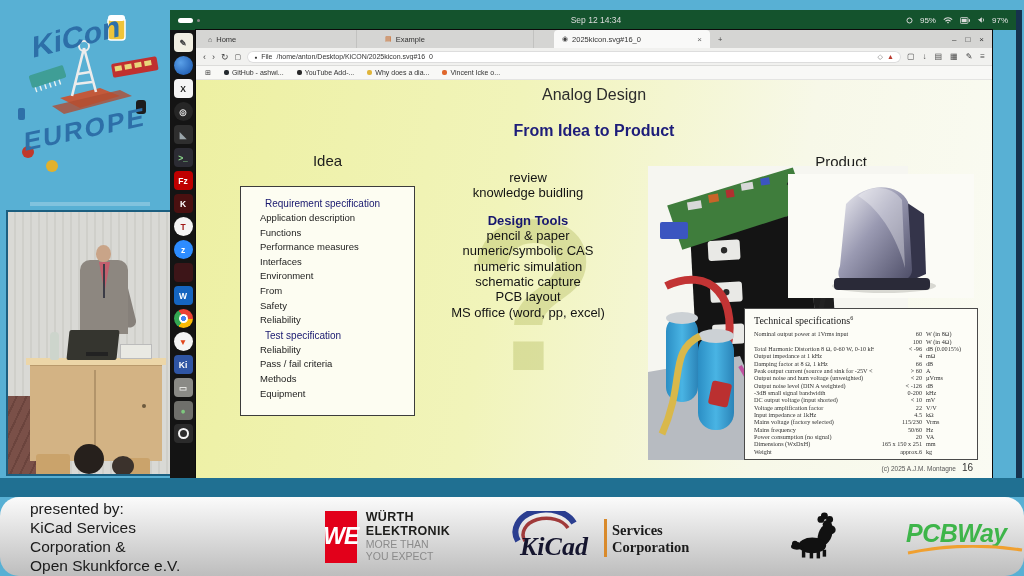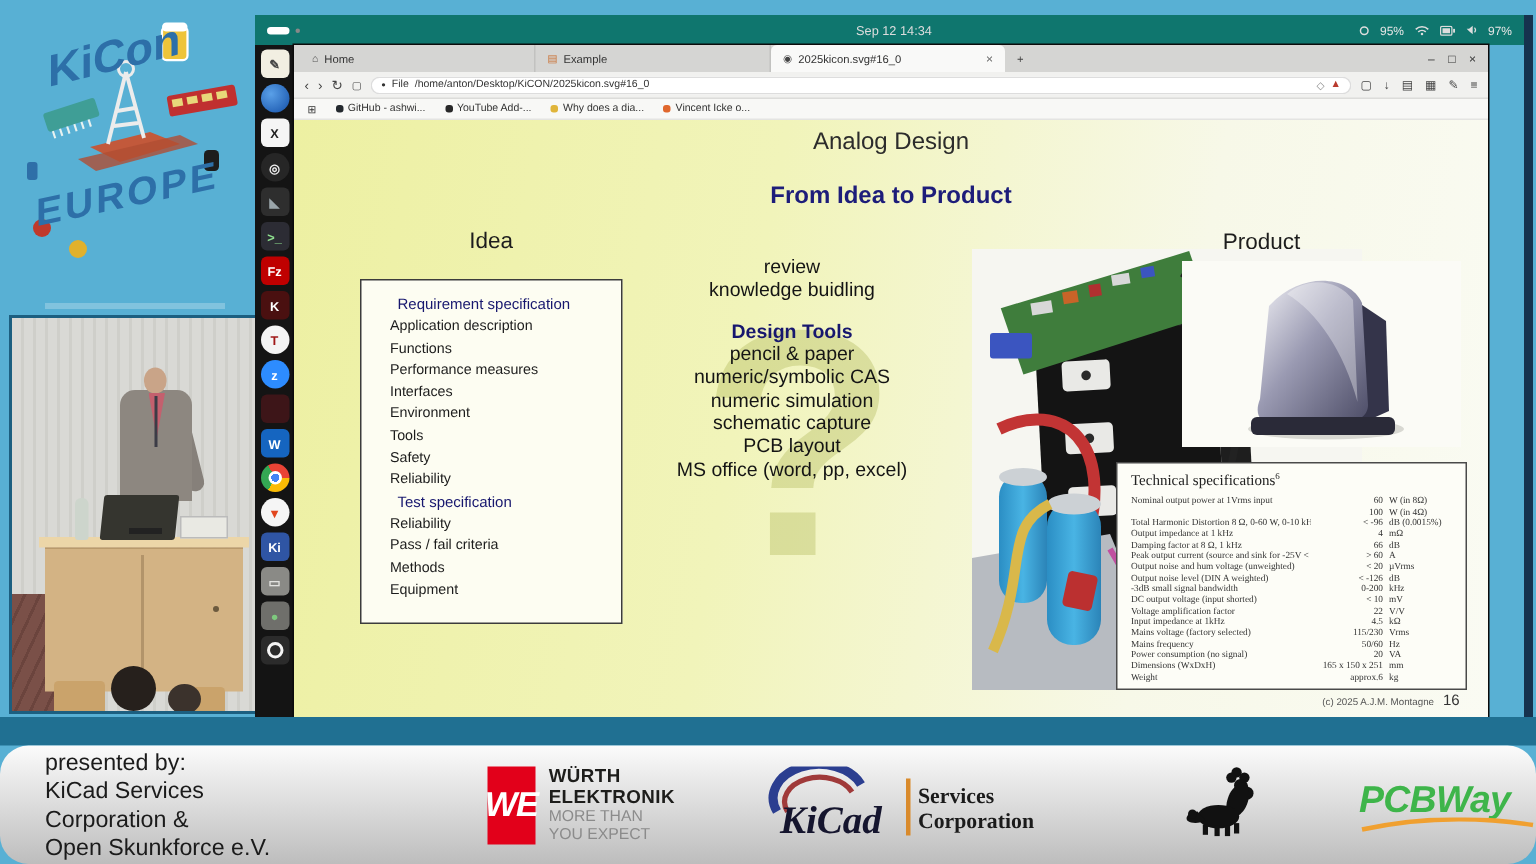--- a/index.html
+++ b/index.html
@@ -24,21 +24,21 @@
   #remote{left:78px;top:140px;width:22px;height:4px;background:#222;}
   #sp-head{left:88px;top:33px;width:15px;height:17px;border-radius:50% 50% 45% 45%;background:#c9a488;}
   #sp-torso{left:72px;top:48px;width:48px;height:74px;border-radius:10px 10px 0 0;background:#8d8780;}
   #sp-shirt{left:91px;top:50px;width:11px;height:30px;background:#c4606e;clip-path:polygon(0 0,100% 0,50% 100%);}
   #sp-lanyard{left:95px;top:52px;width:2px;height:34px;background:#3c3c46;}
   #sp-arm{left:112px;top:70px;width:12px;height:46px;border-radius:6px;background:#86807a;transform:rotate(-14deg);}
   .head{position:absolute;border-radius:50%;background:#26201c;}
   .chairback{position:absolute;background:#caa36b;border-radius:3px 3px 0 0;}
 
   
-  #topbar{left:170px;top:10px;width:852px;height:20px;background:#0f766e;color:#e6e6e6;
+  #topbar{left:170px;top:10px;width:852px;height:20px;background:#14532d;color:#e6e6e6;
           display:flex;align-items:center;font-size:8px;}
   #topbar-pill{width:15px;height:5px;border-radius:3px;background:#fff;margin-left:8px;}
   #topbar-dot{width:3px;height:3px;border-radius:50%;background:#888;margin-left:4px;}
   #clock{position:absolute;left:0;right:0;text-align:center;font-size:8.5px;color:#ddd;}
   #topbar-right{margin-left:auto;display:flex;align-items:center;gap:7px;padding-right:14px;z-index:2;}
   #topbar-right svg{display:block;}
   #desk-right-edge{left:1016px;top:10px;width:6px;height:468px;background:#16324e;}
 
   #dock{left:170px;top:30px;width:26px;height:448px;background:#141414;display:flex;flex-direction:column;
         align-items:center;padding-top:3px;box-sizing:border-box;gap:4px;}
@@ -248,21 +248,21 @@
       <div class="dicon" style="background: rgb(245, 245, 245); border-radius: 50%; color: rgb(226, 70, 30);">▼</div>
       <div class="dicon" style="background: rgb(47, 85, 164); color: rgb(255, 255, 255);">Ki</div>
       <div class="dicon" style="background: rgb(138, 138, 134); color: rgb(227, 227, 224);">▭</div>
       <div class="dicon" style="background: rgb(111, 111, 107); color: rgb(126, 200, 126);">●</div>
       <div class="dicon ubuntu-icon"></div>
     </div>
 
   <div id="browser" class="abs">
     <div id="tabbar">
 
-      <div style="display:flex;">
+      <div style="display:flex;gap:20px;">
           <div class="tab">
             <span class="tico" style="color: rgb(85, 85, 85);">⌂</span>
             <span class="tlab">Home</span>
           </div>
           <div class="tab">
             <span class="tico" style="color: rgb(201, 106, 42);">▤</span>
             <span class="tlab">Example</span>
           </div>
           <div class="tab active">
             <span class="tico" style="color: rgb(68, 68, 68);">◉</span>
@@ -326,21 +326,21 @@
       <div id="slide-subtitle" class="abs">From Idea to Product</div>
       <div id="idea-heading" class="abs">Idea</div>
       <div id="product-heading" class="abs">Product</div>
       <div id="req-box" class="abs">
           <div class="req-h">Requirement specification</div>
           <div class="req-i">Application description</div>
           <div class="req-i">Functions</div>
           <div class="req-i">Performance measures</div>
           <div class="req-i">Interfaces</div>
           <div class="req-i">Environment</div>
-          <div class="req-i">Tools</div>
+          <div class="req-i">From</div>
           <div class="req-i">Safety</div>
           <div class="req-i">Reliability</div>
           <div class="req-h">Test specification</div>
           <div class="req-i">Reliability</div>
           <div class="req-i">Pass / fail criteria</div>
           <div class="req-i">Methods</div>
           <div class="req-i">Equipment</div>
         </div>
       <div id="middle-column" class="abs">
           <div class="blk">

